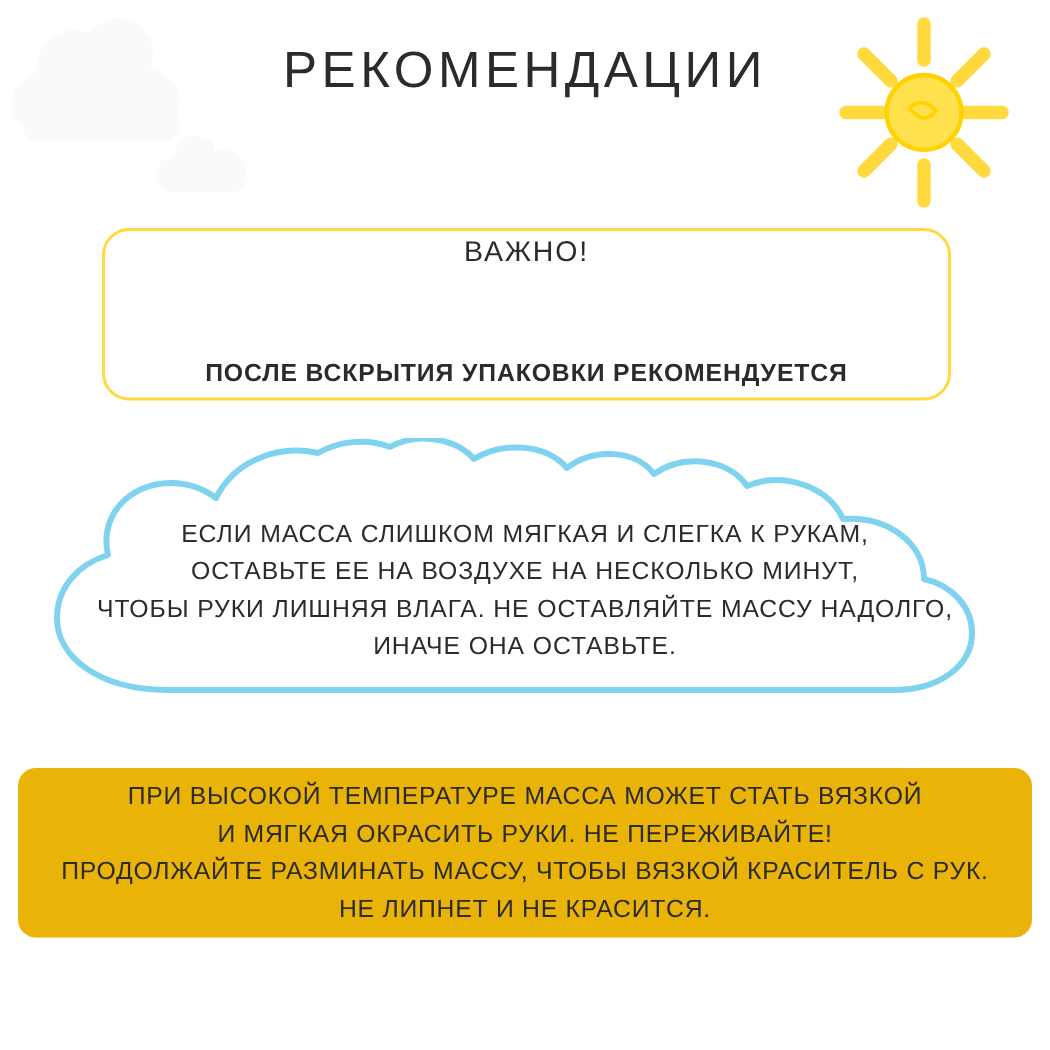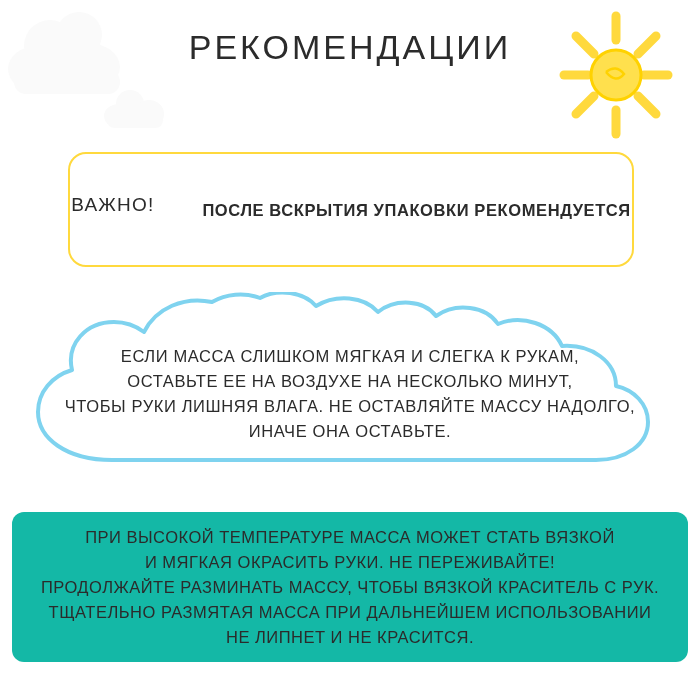--- a/index.html
+++ b/index.html
@@ -69,21 +69,21 @@
   .important-box {
     position: absolute;
     left: 68px;
     top: 152px;
     width: 566px;
     height: 115px;
     border: 2px solid #ffd93d;
     border-radius: 18px;
     box-sizing: border-box;
     display: flex;
-    flex-direction: row;
+    flex-direction: column;
     align-items: center;
     justify-content: center;
     gap: 48px;
   }
   .important-head {
     font-size: 19px;
     color: #2b2b2b;
     letter-spacing: 1.2px;
     margin-bottom: 9px;
   }
@@ -115,22 +115,22 @@
     line-height: 25px;
     color: #2b2b2b;
   }
 
   
   .yellow-panel {
     position: absolute;
     left: 12px;
     top: 512px;
     width: 676px;
-    height: 150px;
-    background: #14b8a6;
+    height: 113px;
+    background: #eab308;
     border-radius: 12px;
     display: flex;
     align-items: center;
     justify-content: center;
   }
   .yellow-text {
     width: 100%;
     text-align: center;
     font-size: 16.5px;
     letter-spacing: 0.5px;
@@ -205,18 +205,17 @@
       <span class="line">ЧТОБЫ РУКИ ЛИШНЯЯ ВЛАГА. НЕ ОСТАВЛЯЙТЕ МАССУ НАДОЛГО,</span>
       <span class="line">ИНАЧЕ ОНА ОСТАВЬТЕ.</span>
     </div>
   </div>
 
   <div class="yellow-panel">
     <div class="yellow-text">
       <span class="line">ПРИ ВЫСОКОЙ ТЕМПЕРАТУРЕ МАССА МОЖЕТ СТАТЬ ВЯЗКОЙ</span>
       <span class="line">И МЯГКАЯ ОКРАСИТЬ РУКИ. НЕ ПЕРЕЖИВАЙТЕ!</span>
       <span class="line">ПРОДОЛЖАЙТЕ РАЗМИНАТЬ МАССУ, ЧТОБЫ ВЯЗКОЙ КРАСИТЕЛЬ С РУК.</span>
-      <span class="line">ТЩАТЕЛЬНО РАЗМЯТАЯ МАССА ПРИ ДАЛЬНЕЙШЕМ ИСПОЛЬЗОВАНИИ</span>
       <span class="line">НЕ ЛИПНЕТ И НЕ КРАСИТСЯ.</span>
     </div>
   </div>
 
 </div>
 
 </body></html>

